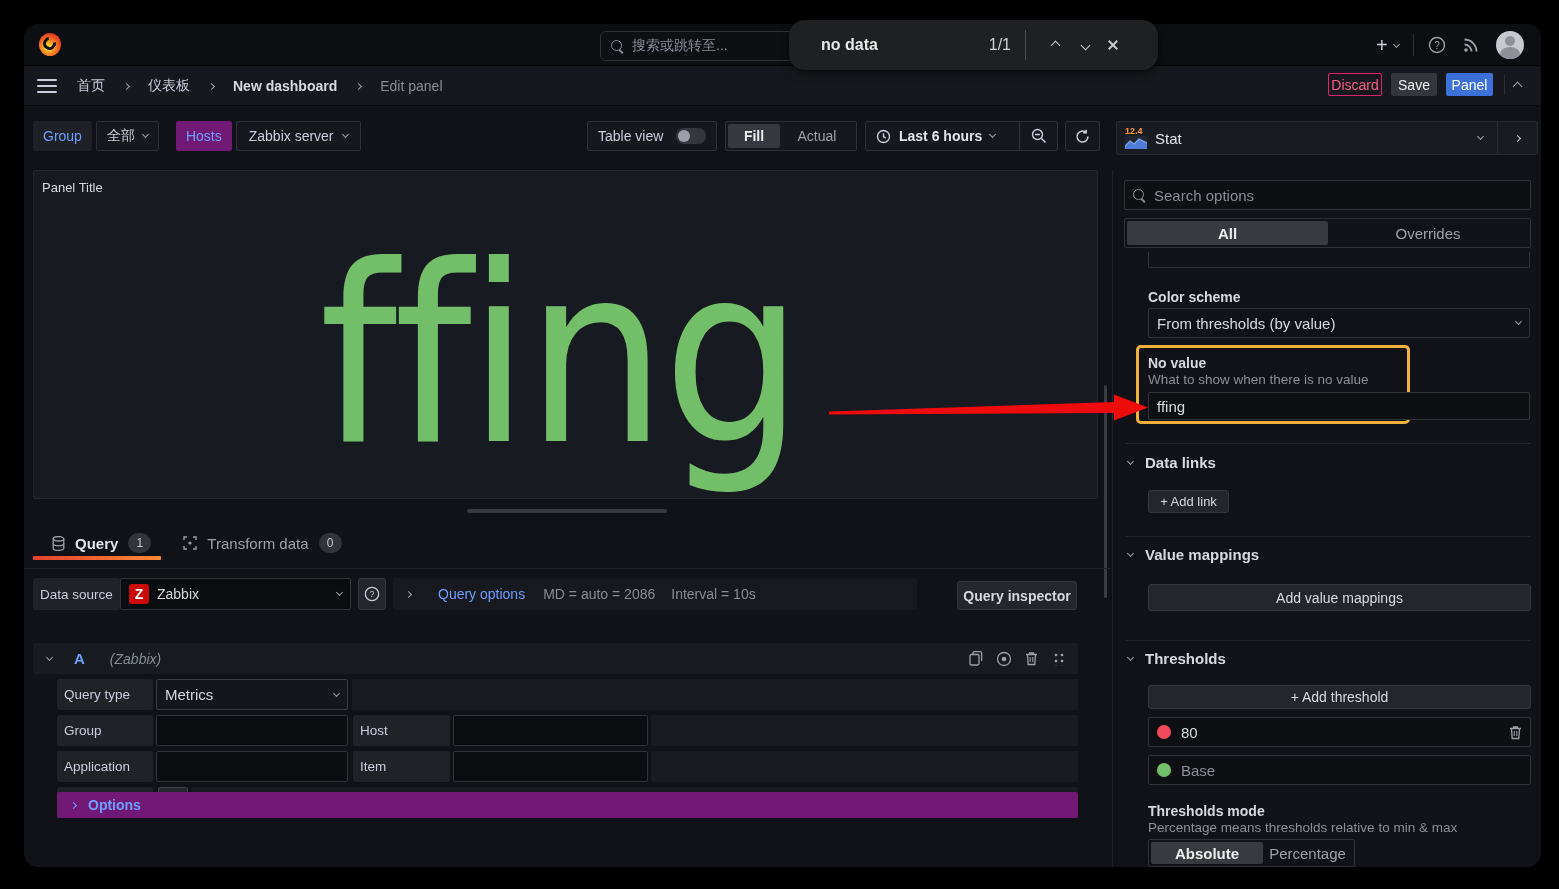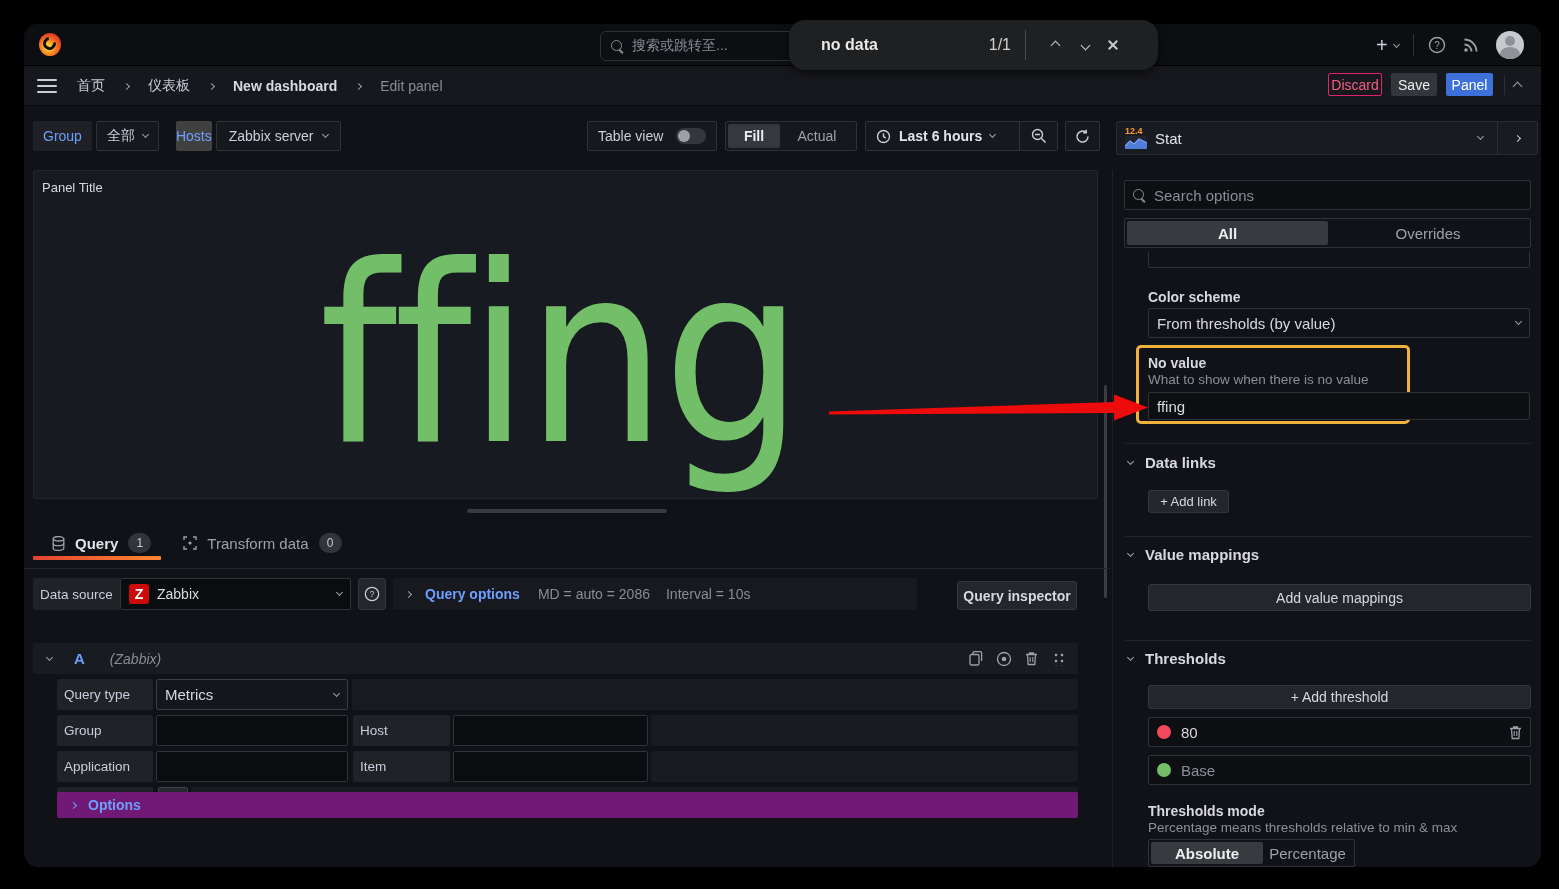--- a/index.html
+++ b/index.html
@@ -98,21 +98,21 @@
 
   <div class="abs flex" style="left:9px;top:97px;height:30px;gap:4px">
     <span class="btn" style="height:30px;padding:0 10px;background:#1f2127">
         <span class="blue">Group</span>
       </span>
     <span class="btn tbtn" style="height:30px;padding:0 10px;gap:8px;background:#16181d">
         <span>全部</span>
         <span class="chev sm" style="margin-top:-3px"></span>
       </span>
     <span style="width:9px"></span>
-    <span class="btn" style="height:30px;padding:0 0;background:#404040">
+    <span class="btn" style="height:30px;padding:0 10px;background:#701a75">
         <span class="blue">Hosts</span>
       </span>
     <span class="btn tbtn" style="height:30px;padding:0 12px;gap:9px;background:#16181d">
         <span>Zabbix server</span>
         <span class="chev sm" style="margin-top:-3px"></span>
       </span>
   </div>
   <div class="abs tbtn" style="left:563px;top:97px;width:130px;height:30px;padding:0 10px;justify-content:space-between">
     <span>Table view</span>
     <span class="toggle"></span>
@@ -181,21 +181,21 @@
     <span class="chev sm" style="margin-top:-3px"></span>
   </div>
   <div class="abs btn-sec btn" style="left:334px;top:554px;width:28px;height:32px">
     <svg class="ic" width="16" height="16" viewBox="0 0 18 18">
         <circle cx="9" cy="9" r="7.5" fill="none" stroke="#ccccdc" stroke-width="1.4"></circle>
         <text x="9" y="12.5" text-anchor="middle" font-size="10" fill="#ccccdc" font-family="Liberation Sans">?</text>
       </svg>
   </div>
   <div class="abs flex" style="left:369px;top:554px;width:524px;height:32px;background:#17191f;border-radius:2px">
     <span class="chev r sm" style="margin-left:13px"></span>
-    <span class="blue" style="margin-left:14px;font-weight:700">Query options</span>
+    <span class="blue" style="margin-left:27px;font-weight:400">Query options</span>
     <span class="gray" style="margin-left:18px">MD = auto = 2086</span>
     <span class="gray" style="margin-left:16px">Interval = 10s</span>
   </div>
   <div class="abs btn btn-sec" style="left:933px;top:557px;width:120px;height:29px;font-weight:600">Query inspector</div>
 
   <div class="abs flex" style="left:9px;top:619px;width:1045px;height:31px;background:#181b1f;border-radius:2px">
     <span class="chev sm" style="margin-left:14px;margin-top:-2px"></span>
     <span class="blue" style="margin-left:22px;font-weight:700;font-size:15px">A</span>
     <span class="gray" style="margin-left:25px;font-style:italic">(Zabbix)</span>
     <span style="flex:1"></span>

